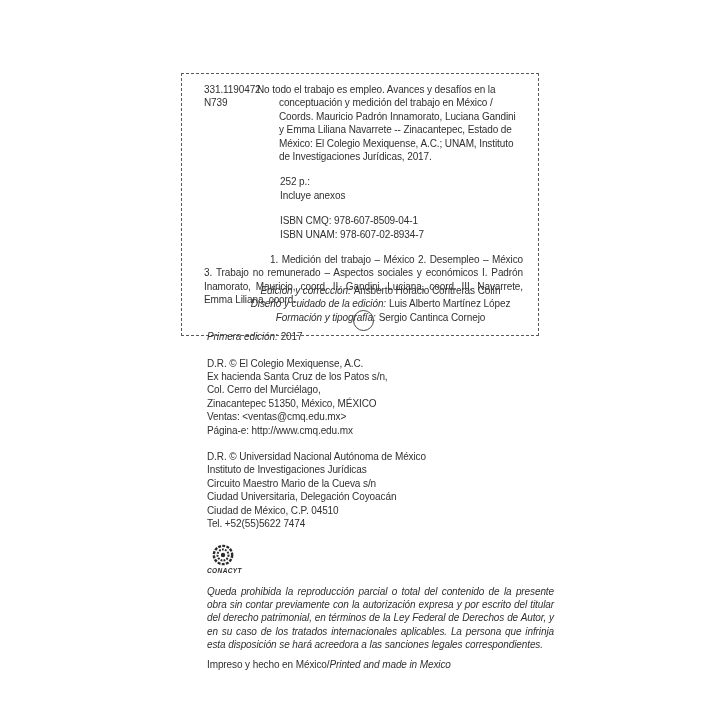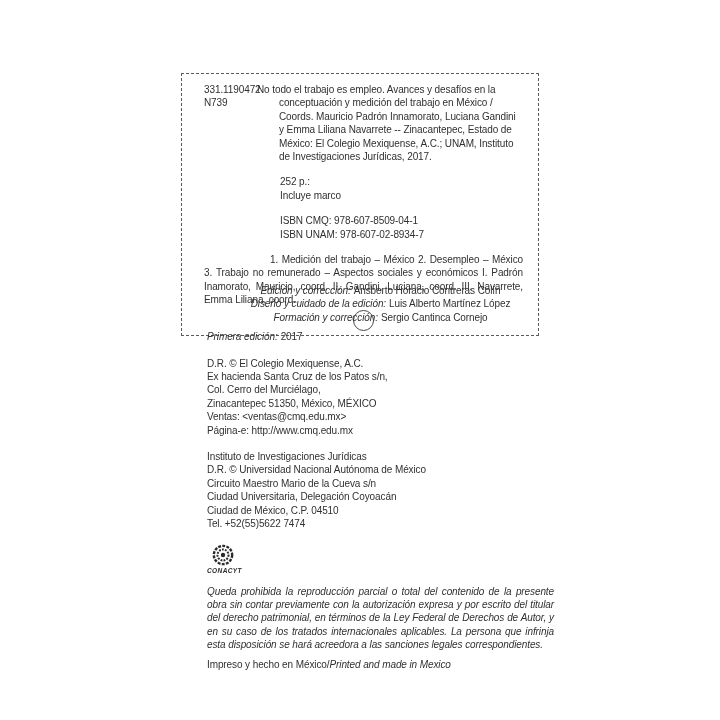--- a/index.html
+++ b/index.html
@@ -62,60 +62,60 @@
   <div class="card">
     <div class="card-row">
       <div class="call-col">
         <div>331.1190472</div>
         <div>N739</div>
       </div>
       <div class="desc">No todo el trabajo es empleo. Avances y desafíos en la conceptuación y medición del trabajo en México / Coords. Mauricio Padrón Innamorato, Luciana Gandini y Emma Liliana Navarrete -- Zinacantepec, Estado de México: El Colegio Mexiquense, A.C.; UNAM, Instituto de Investigaciones Jurídicas, 2017.</div>
     </div>
     <div class="card-block">
       <div>252 p.:</div>
-      <div>Incluye marco</div>
+      <div>Incluye anexos</div>
     </div>
     <div class="card-block">
       <div>ISBN CMQ: 978-607-8509-04-1</div>
       <div>ISBN UNAM: 978-607-02-8934-7</div>
     </div>
     <p class="tracing">1. Medición del trabajo – México  2. Desempleo – México  3. Trabajo no remunerado – Aspectos sociales y económicos  I. Padrón Inamorato, Mauricio, coord.  II. Gandini, Luciana, coord.  III. Navarrete, Emma Liliana, coord.</p>
     <div class="hole"></div>
   </div>
 
   <div class="content">
 
     <div class="block tight">
       <div>
         <span class="label">Edición y corrección:</span><span>Ansberto Horacio Contreras Colín</span>
       </div>
       <div>
         <span class="label">Diseño y cuidado de la edición:</span><span>Luis Alberto Martínez López</span>
       </div>
       <div>
-        <span class="label">Formación y corrección:</span><span>Sergio Cantinca Cornejo</span>
+        <span class="label">Formación y tipografía:</span><span>Sergio Cantinca Cornejo</span>
       </div>
     </div>
 
     <div class="block">
       <span class="label">Primera edición:</span><span>2017</span>
     </div>
 
     <div class="block">
       <div>D.R. © El Colegio Mexiquense, A.C.</div>
       <div>Ex hacienda Santa Cruz de los Patos s/n,</div>
       <div>Col. Cerro del Murciélago,</div>
       <div>Zinacantepec 51350, México, MÉXICO</div>
       <div>Ventas: &lt;ventas@cmq.edu.mx&gt;</div>
       <div>Página-e: http://www.cmq.edu.mx</div>
     </div>
 
     <div class="block">
+      <div>D.R. © Universidad Nacional Autónoma de México</div>
       <div>Instituto de Investigaciones Jurídicas</div>
-      <div>D.R. © Universidad Nacional Autónoma de México</div>
       <div>Circuito Maestro Mario de la Cueva s/n</div>
       <div>Ciudad Universitaria, Delegación Coyoacán</div>
       <div>Ciudad de México, C.P. 04510</div>
       <div>Tel. +52(55)5622 7474</div>
     </div>
 
 
     <div class="conacyt">
       <svg class="conacyt-mark" width="22" height="22" viewBox="0 0 24 24" aria-hidden="true">
         <circle cx="12" cy="12" r="10" fill="none" stroke="#2b2b2b" stroke-width="2.6" stroke-dasharray="3.2 1.4"></circle>

